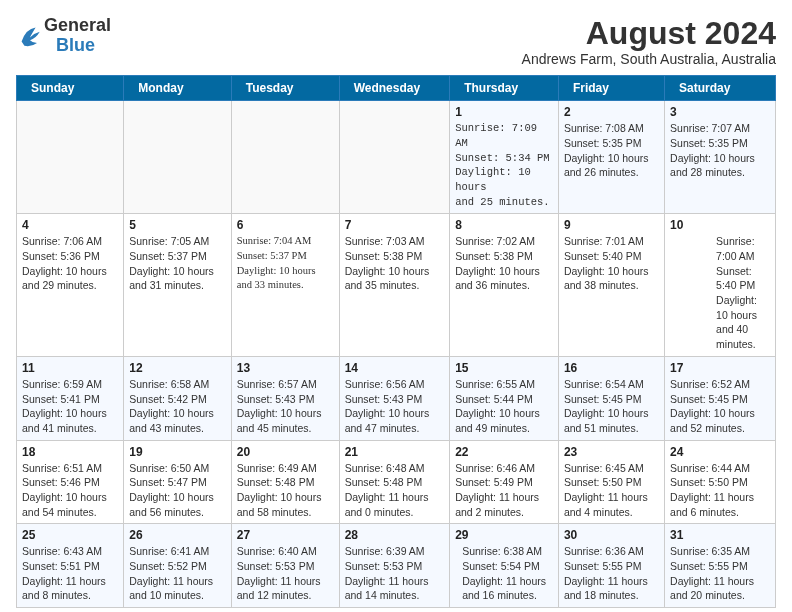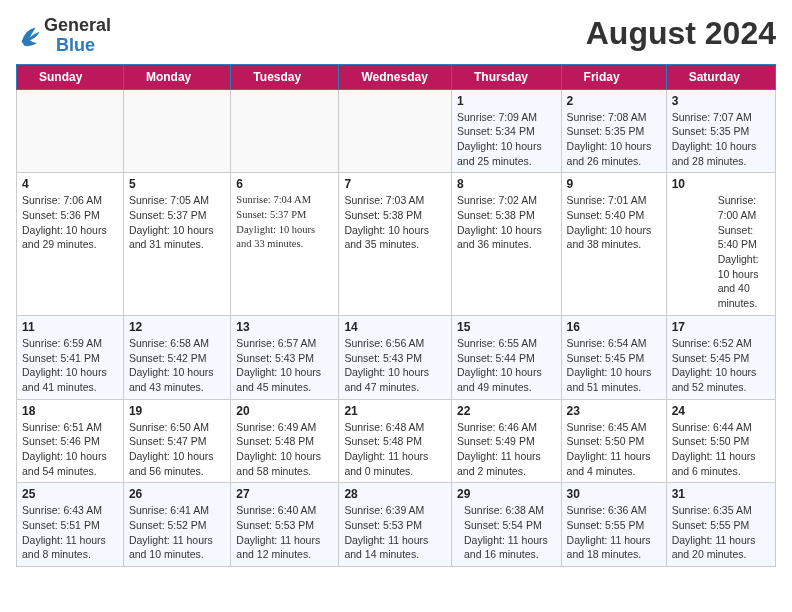--- a/index.html
+++ b/index.html
@@ -43,24 +43,24 @@
     .location {
       font-size: 14px;
       color: #333;
     }
     table {
       width: 100%;
       border-collapse: collapse;
       font-size: 11px;
     }
     thead tr th {
-      background: #be185d;
+      background: #0369a1;
       color: #fff;
       text-align: left;
-      padding: 5px 22px;
+      padding: 5px 14px;
       font-size: 12px;
       font-weight: bold;
       border: 1px solid #2b7bb9;
     }
     tbody tr td {
       border: 1px solid #ccc;
       vertical-align: top;
       padding: 4px 5px;
       width: 113px;
       min-height: 80px;
@@ -94,20 +94,21 @@
     <svg class="logo-bird" viewBox="0 0 40 40" xmlns="http://www.w3.org/2000/svg">
       <path d="M8 28 Q14 10 28 8 Q22 18 20 22 Q26 16 34 14 Q28 24 20 26 Q24 30 30 30 Q22 36 12 34 Z" fill="#2b7bb9"></path>
     </svg>
     <div class="logo-text">
       <span class="logo-general">General</span><br>
       <span class="logo-blue">Blue</span>
     </div>
   </div>
   <div class="title-block">
     <div class="month-year">August 2024</div>
+    <div class="location">Andrews Farm, South Australia, Australia</div>
   </div>
 </div>
 
 <table>
   <thead>
     <tr>
     <th>Sunday</th>
         <th>Monday</th>
         <th>Tuesday</th>
         <th>Wednesday</th>
@@ -117,21 +118,21 @@
       </tr>
   </thead>
   <tbody id="calendar-body">
   <tr>
         <td class="empty"></td>
         <td class="empty"></td>
         <td class="empty"></td>
         <td class="empty"></td>
         <td>
           <span class="day-num">1</span>
-          <div class="day-info" style="white-space: pre-line;">Sunrise: 7:09 AM
+          <div class="day-info" style="white-space: pre-line; font-family: Liberation Mono, monospace;">Sunrise: 7:09 AM
 Sunset: 5:34 PM
 Daylight: 10 hours
 and 25 minutes.</div>
         </td>
         <td>
           <span class="day-num">2</span>
           <div class="day-info" style="white-space: pre-line;">Sunrise: 7:08 AM
 Sunset: 5:35 PM
 Daylight: 10 hours
 and 26 minutes.</div>

